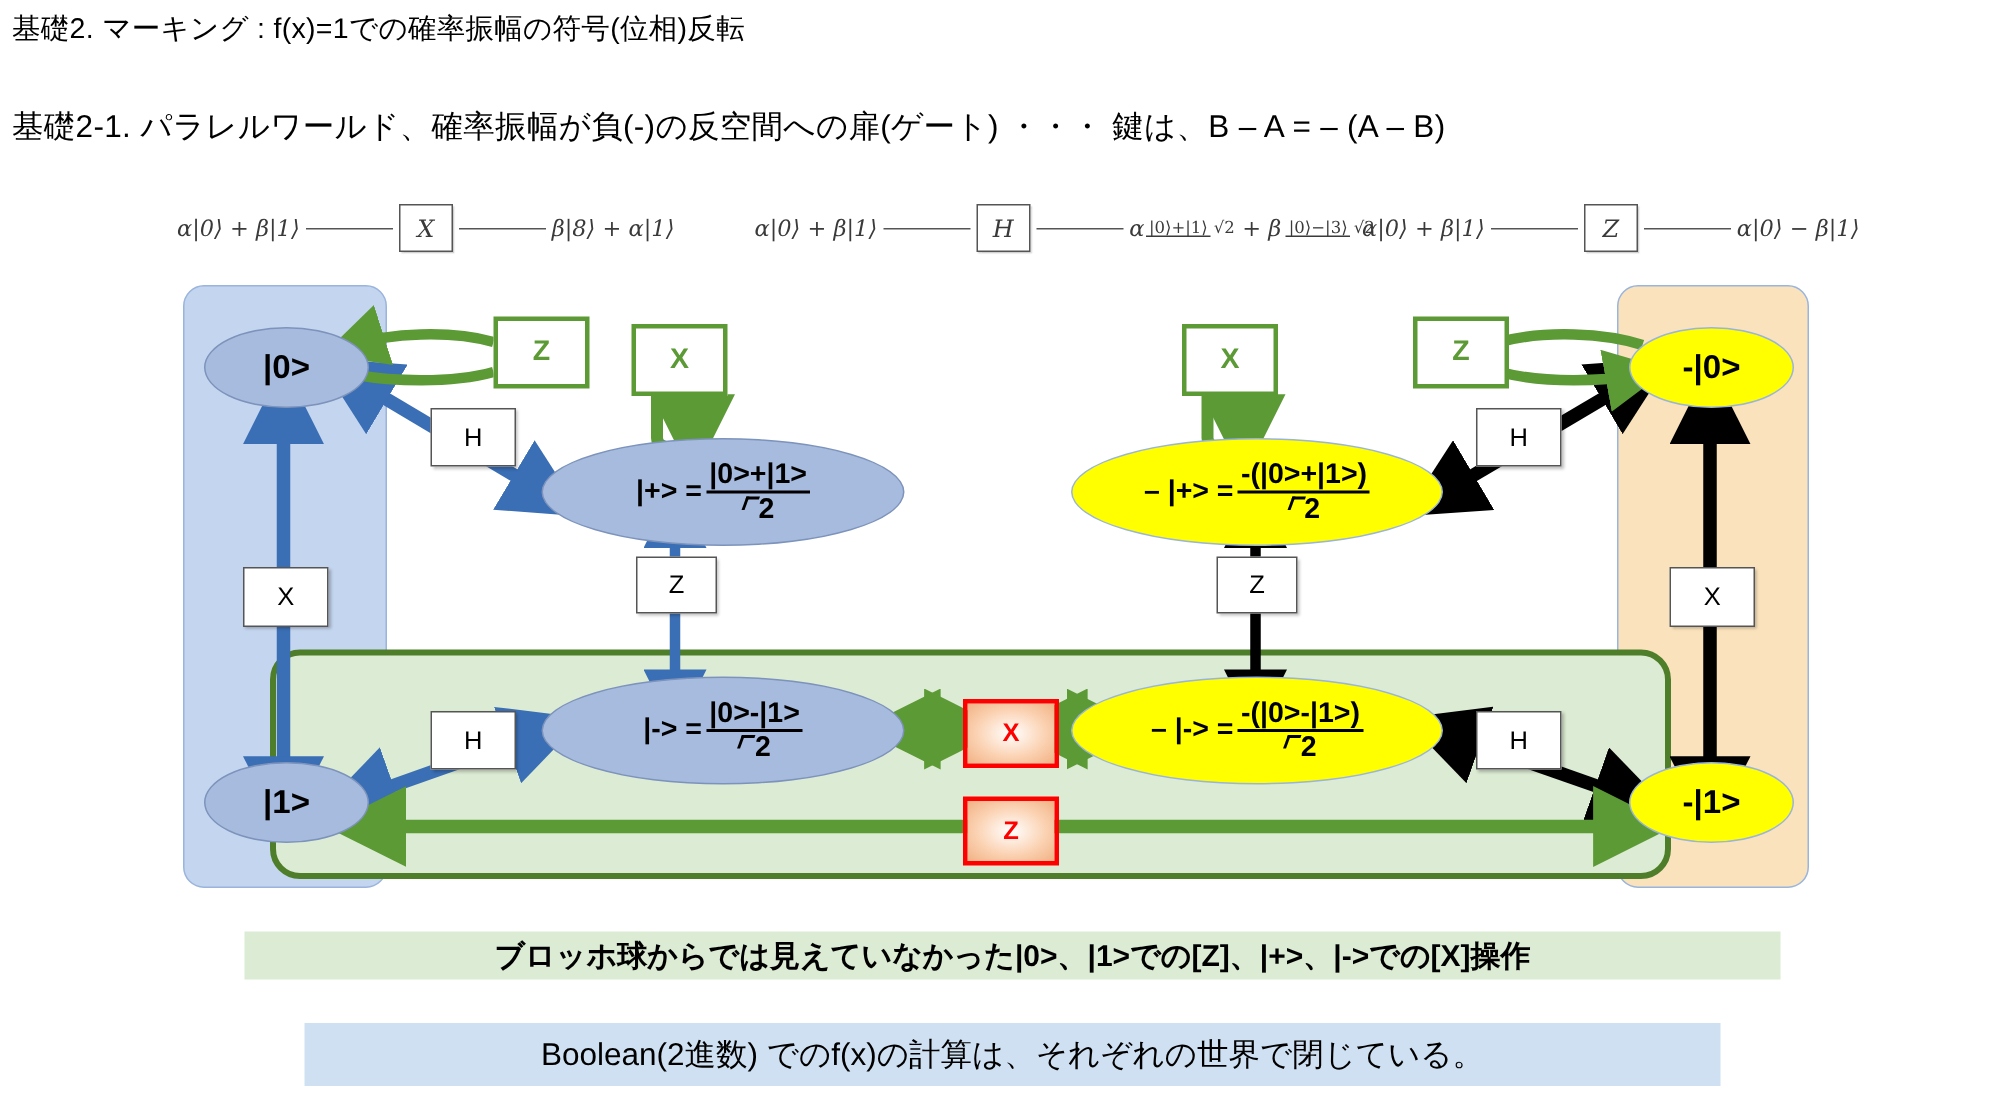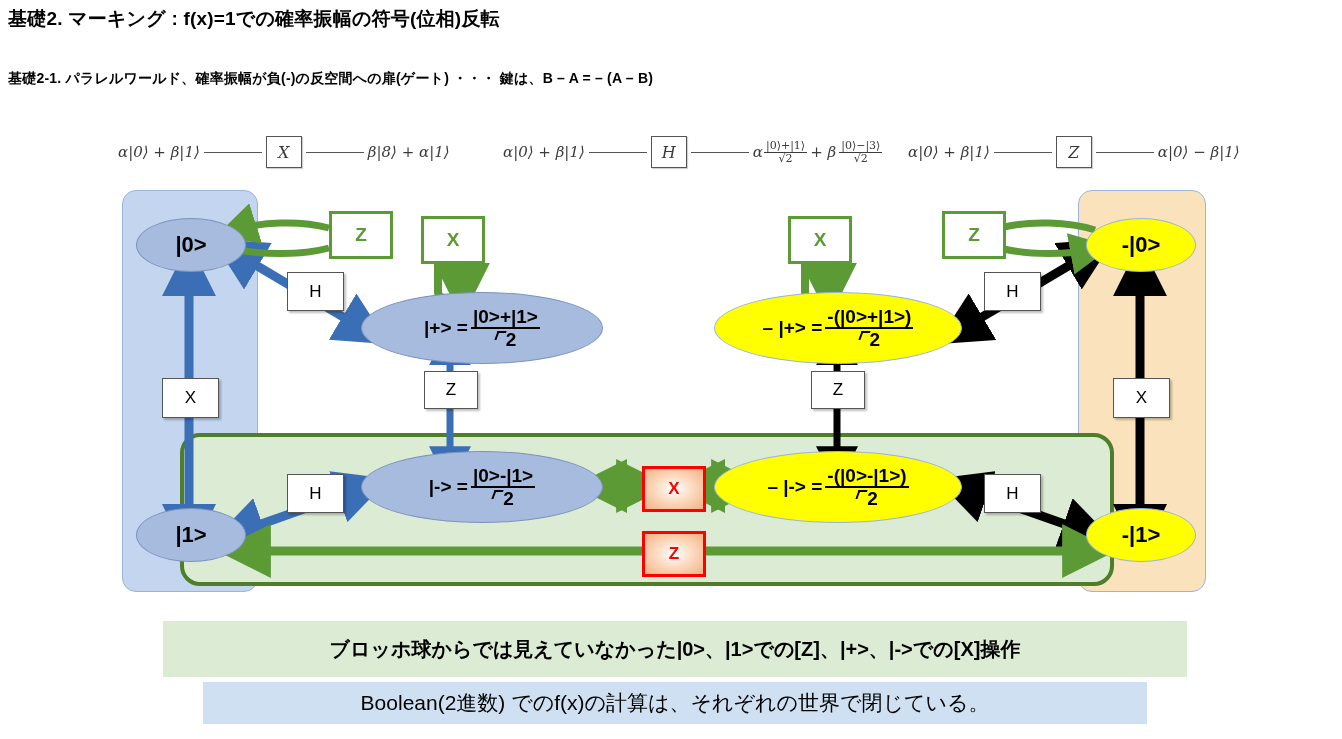--- a/index.html
+++ b/index.html
@@ -9,46 +9,46 @@
     font-family:"Liberation Sans","DejaVu Sans",sans-serif;
     color:#000;
     overflow:hidden;
     position:relative;
   }
   .abs{position:absolute;}
 
   
   #title{
     left:8px;top:6px;width:1100px;
-    font-size:19px;font-weight:bold;letter-spacing:.2px;
+    font-size:19px;font-weight:normal;letter-spacing:.2px;
     white-space:nowrap;
   }
   #subtitle{
     left:8px;top:70px;width:1200px;
-    font-size:14px;font-weight:bold;letter-spacing:.2px;
+    font-size:21px;font-weight:normal;letter-spacing:.2px;
     white-space:nowrap;
   }
 
   
   .circ{
     top:130px;height:44px;
     display:flex;align-items:center;
     font-family:"DejaVu Serif","Liberation Serif",serif;
     font-size:15px;color:#3a3a3a;
     white-space:nowrap;
   }
   .circ .ket{font-style:italic;}
   .wire{display:inline-block;height:1px;background:#555;vertical-align:middle;}
   .gatebox{
     display:inline-flex;align-items:center;justify-content:center;
     width:34px;height:30px;border:1px solid #555;background:#fff;
     font-style:italic;font-size:16px;
     box-shadow:1px 1px 1px rgba(0,0,0,.18);
   }
-  .frac{display:inline-flex;flex-direction:column;align-items:center;
+  .frac{display:inline-flex;flex-direction:row;align-items:center;
         vertical-align:middle;font-size:11px;line-height:1.05;margin:0 1px;}
   .frac .num{border-bottom:1px solid #3a3a3a;padding:0 2px;}
   .frac .den{padding:0 2px;}
 
   
   #canvas{left:0;top:180px;width:1342px;height:430px;}
   #svgLayer{position:absolute;left:0;top:0;width:1342px;height:430px;}
 
   
   .panel{border-radius:14px;}
@@ -100,21 +100,21 @@
     border:3px solid #ff0000;
     background:radial-gradient(ellipse at 50% 50%,#ffffff 0%,#fbd3b4 55%,#f1b183 100%);
     color:#ff0000;font-size:17px;font-weight:bold;
   }
 
   
   .caption{
     display:flex;align-items:center;justify-content:center;
     font-weight:bold;white-space:nowrap;
   }
-  #cap1{left:163px;top:621px;width:1024px;height:56px;
+  #cap1{left:163px;top:621px;width:1024px;height:32px;
     background:#dcebd3;font-size:20px;}
   #cap2{left:203px;top:682px;width:944px;height:42px;
     background:#cfe0f2;font-size:21px;font-weight:normal;}
 </style>
 </head>
 <body>
 
 <div class="abs" id="title">基礎2. マーキング : f(x)=1での確率振幅の符号(位相)反転</div>
 <div class="abs" id="subtitle">基礎2-1. パラレルワールド、確率振幅が負(-)の反空間への扉(ゲート) ・・・ 鍵は、B – A = – (A – B)</div>
 

